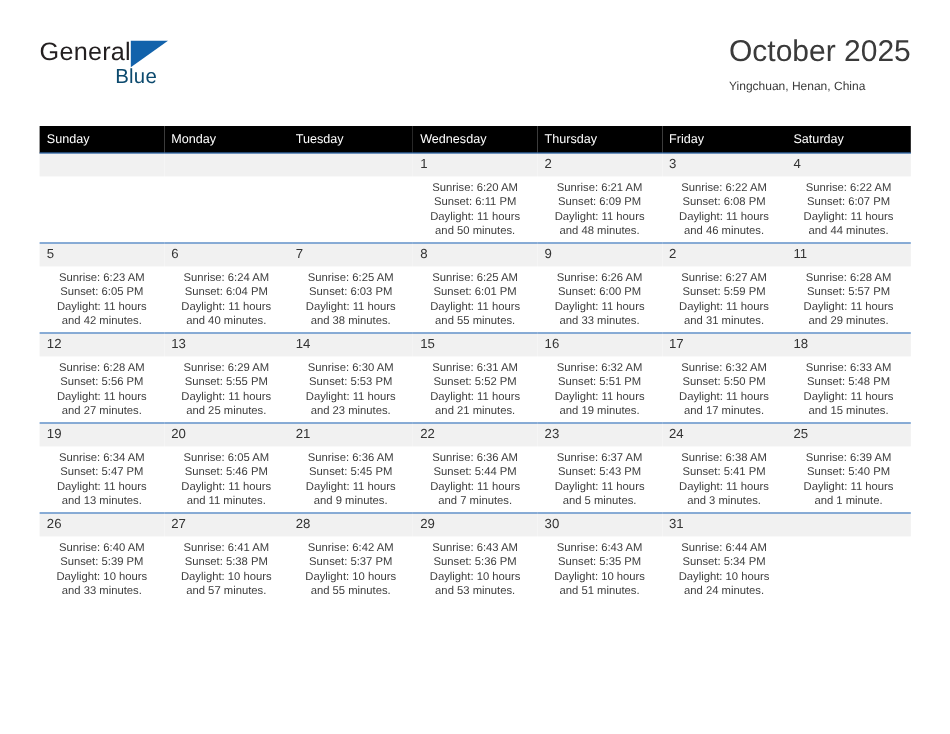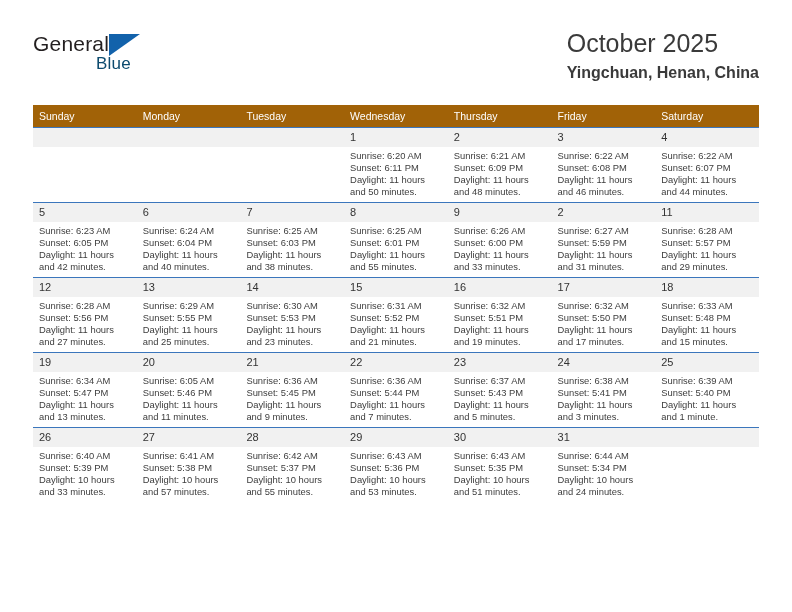--- a/index.html
+++ b/index.html
@@ -72,39 +72,38 @@
     top: 0;
     text-align: left;
   }
   .cal-title {
     font-size: 25px;
     color: #3a3a3a;
     line-height: 30px;
     white-space: nowrap;
   }
   .cal-subtitle {
-    font-size: 16px;
+    font-size: 10px;
     color: #3a3a3a;
     line-height: 20px;
     margin-top: 5px;
     white-space: nowrap;
-    font-weight: bold;
   }
 
   
   .calendar {
     position: absolute;
     left: 33px;
     top: 105px;
     width: 726px;
     border-collapse: collapse;
     table-layout: fixed;
   }
   .calendar th {
-    background: #a16207;
+    background: #000000;
     color: #ffffff;
     font-size: 10.5px;
     font-weight: normal;
     text-align: left;
     padding: 5px 0 5px 6px;
     height: 10px;
     border: none;
   }
   .calendar td {
     vertical-align: top;
@@ -123,20 +122,21 @@
     color: #333333;
     padding: 3px 0 3px 6px;
     height: 13px;
     line-height: 13px;
   }
   .details {
     padding: 3px 6px 0 6px;
     font-size: 9.4px;
     line-height: 12.1px;
     color: #3d3d3d;
+    text-align: center;
   }
   .details div {
     white-space: nowrap;
   }
 </style>
 </head>
 <body>
 
 <div class="page">
 

